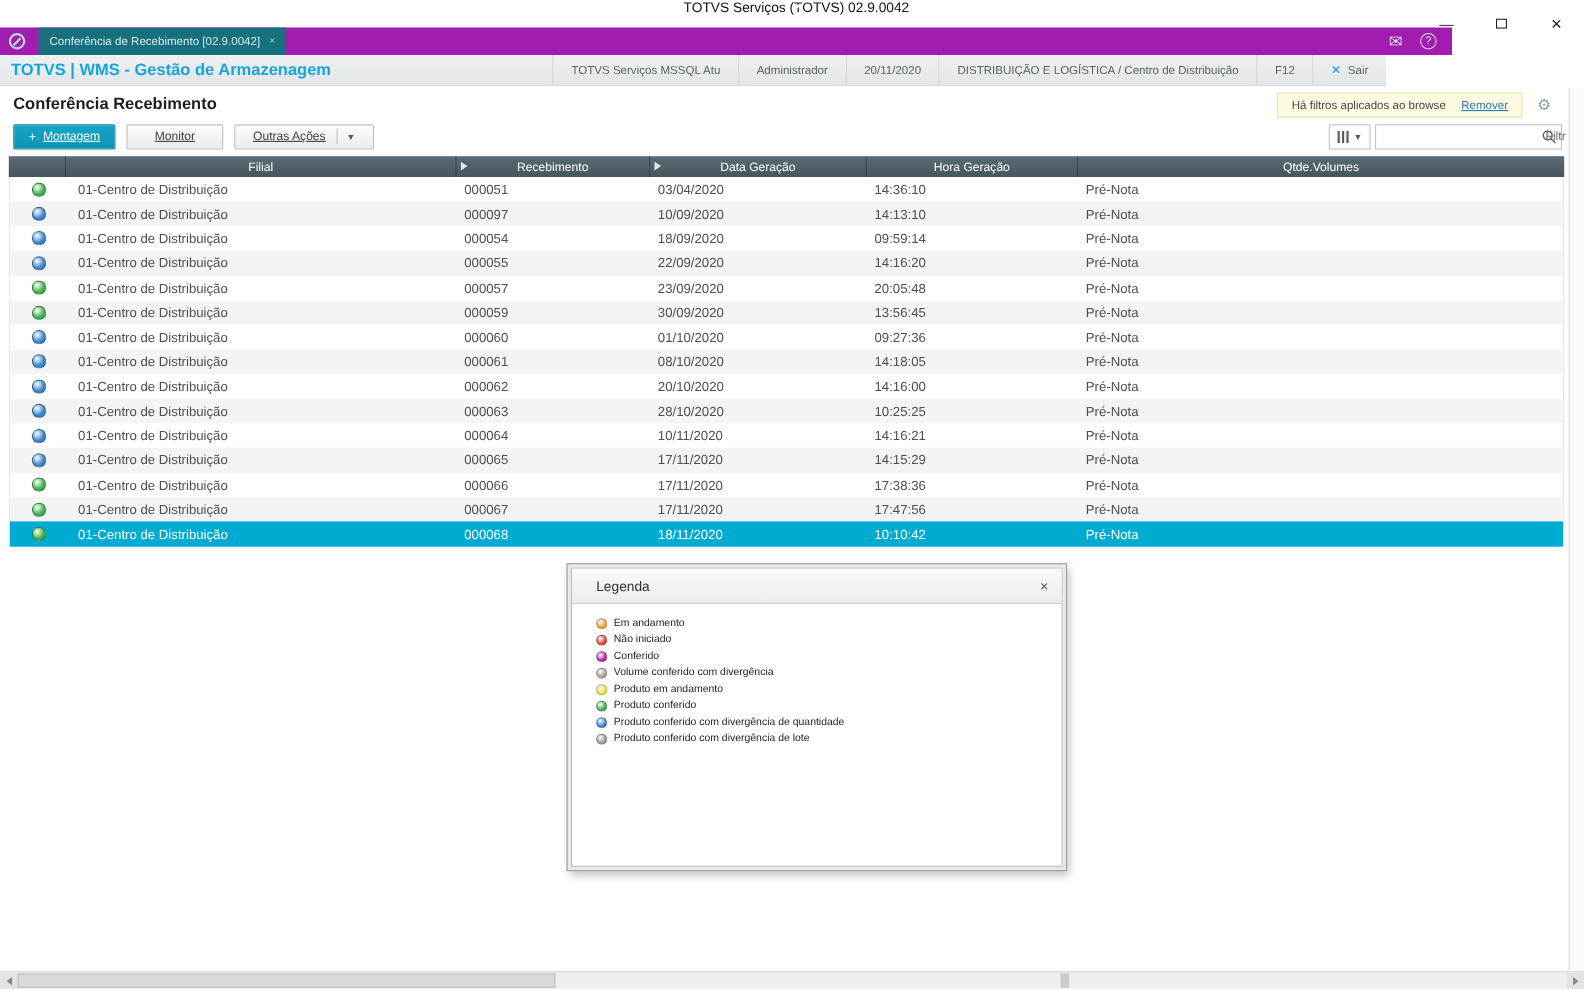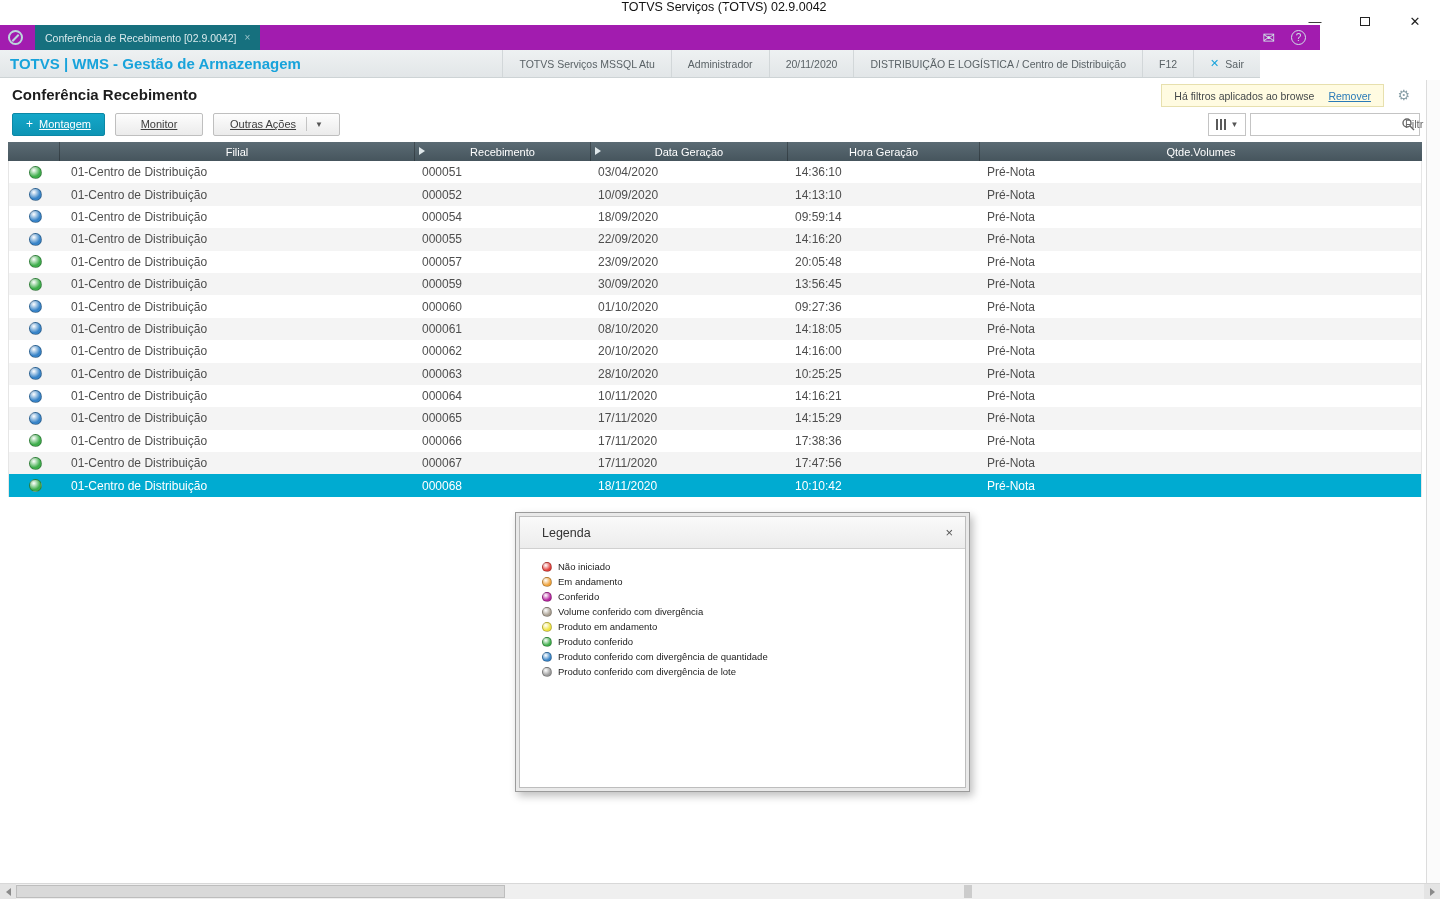--- a/index.html
+++ b/index.html
@@ -213,21 +213,21 @@
         <div class="cell col2">03/04/2020</div>
         <div class="cell col3">14:36:10</div>
         <div class="cell col4">Pré-Nota</div>
         <div class="cell col5"></div>
       </div>
       <div class="grid-row alt">
         <div class="cell col-status">
           <span class="status-ball" style="background: radial-gradient(circle at 35% 30%, rgb(255, 255, 255) 0%, rgb(56, 132, 200) 60%);"></span>
         </div>
         <div class="cell col0">01-Centro de Distribuição</div>
-        <div class="cell col1">000052</div>
+        <div class="cell col1">000097</div>
         <div class="cell col2">10/09/2020</div>
         <div class="cell col3">14:13:10</div>
         <div class="cell col4">Pré-Nota</div>
         <div class="cell col5"></div>
       </div>
       <div class="grid-row">
         <div class="cell col-status">
           <span class="status-ball" style="background: radial-gradient(circle at 35% 30%, rgb(255, 255, 255) 0%, rgb(56, 132, 200) 60%);"></span>
         </div>
         <div class="cell col0">01-Centro de Distribuição</div>
@@ -375,26 +375,26 @@
 <div class="right-strip"></div>
 
 <div class="legend-dialog">
   <div class="legend-inner">
     <div class="legend-header">
       <span class="legend-title">Legenda</span>
       <span class="legend-close">×</span>
     </div>
     <div class="legend-body">
         <div class="legend-item">
+          <span class="legend-dot" style="background: radial-gradient(circle at 35% 30%, rgba(255, 255, 255, 0.95), rgb(239, 163, 60) 65%);"></span>
+          <span>Em andamento</span>
+        </div>
+        <div class="legend-item">
           <span class="legend-dot" style="background: radial-gradient(circle at 35% 30%, rgba(255, 255, 255, 0.95), rgb(226, 63, 58) 65%);"></span>
           <span>Não iniciado</span>
-        </div>
-        <div class="legend-item">
-          <span class="legend-dot" style="background: radial-gradient(circle at 35% 30%, rgba(255, 255, 255, 0.95), rgb(239, 163, 60) 65%);"></span>
-          <span>Em andamento</span>
         </div>
         <div class="legend-item">
           <span class="legend-dot" style="background: radial-gradient(circle at 35% 30%, rgba(255, 255, 255, 0.95), rgb(181, 37, 158) 65%);"></span>
           <span>Conferido</span>
         </div>
         <div class="legend-item">
           <span class="legend-dot" style="background: radial-gradient(circle at 35% 30%, rgba(255, 255, 255, 0.95), rgb(168, 158, 144) 65%);"></span>
           <span>Volume conferido com divergência</span>
         </div>
         <div class="legend-item">

